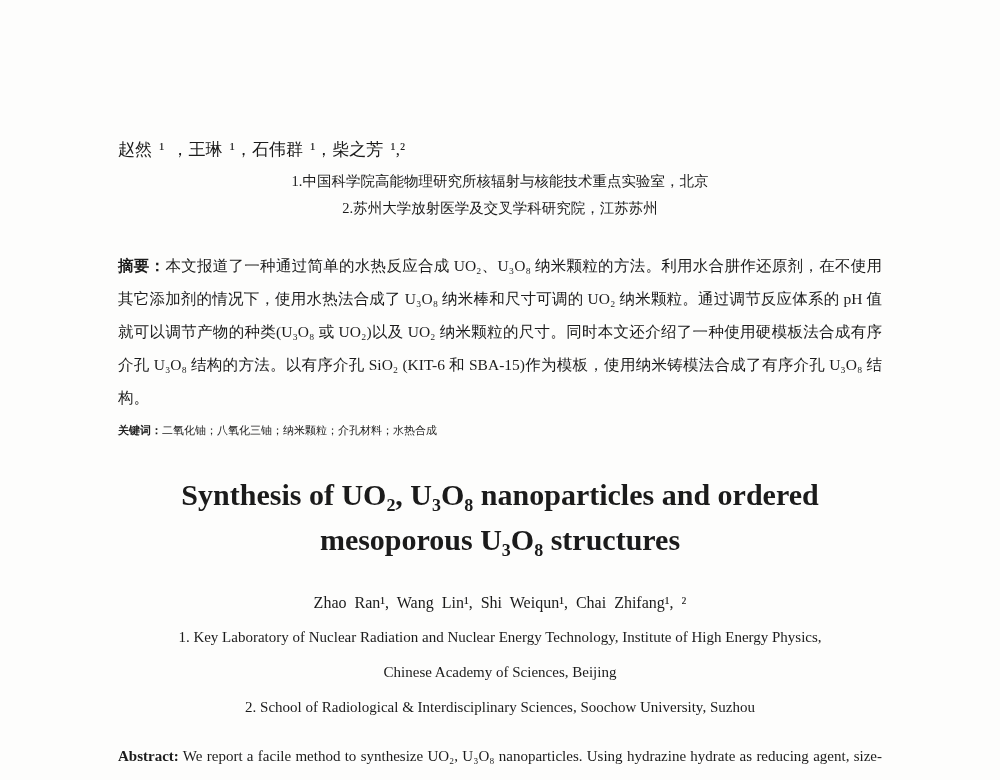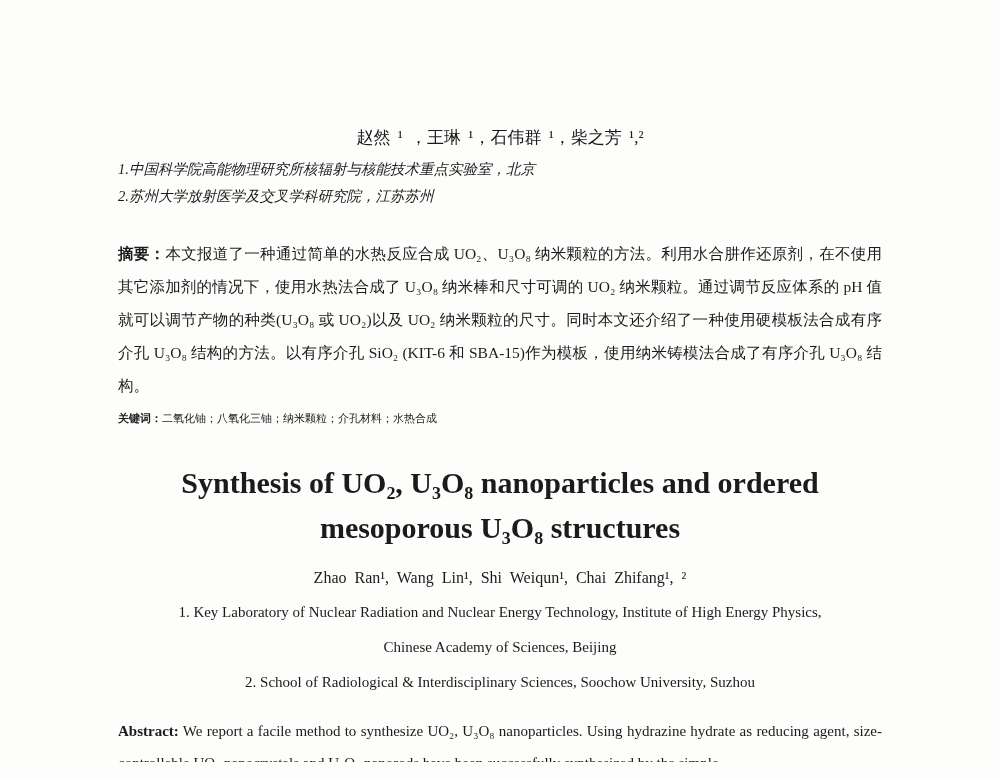--- a/index.html
+++ b/index.html
@@ -21,31 +21,31 @@
   }
   .cn-title {
     margin: 0;
     text-align: center;
     font-size: 23px;
     line-height: 34px;
     font-weight: 700;
     letter-spacing: 1px;
   }
   .cn-authors {
-    margin: 6px 0 6px;
-    text-align: center;
+    margin: 18px 0 6px;
+    text-align: left;
     font-size: 17px;
     line-height: 24px;
     word-spacing: 3px;
   }
   .cn-affil {
     margin: 0;
+    text-align: center;
     font-size: 14.5px;
     line-height: 27px;
-    font-style: italic;
   }
   .cn-abstract {
     margin: 27px 0 0;
     font-size: 15.5px;
     line-height: 33px;
     text-align: justify;
   }
   .label-bold {
     font-weight: 700;
   }
@@ -55,21 +55,21 @@
     line-height: 33px;
   }
   .en-title {
     margin: 25px 0 0;
     text-align: center;
     font-size: 30px;
     line-height: 45px;
     font-weight: 700;
   }
   .en-authors {
-    margin: 16px 0 9px;
+    margin: 29px 0 9px;
     text-align: center;
     font-size: 16px;
     line-height: 24px;
     word-spacing: 4px;
   }
   .en-affil {
     margin: 8px;
     text-align: center;
     font-size: 15px;
     line-height: 27px;

